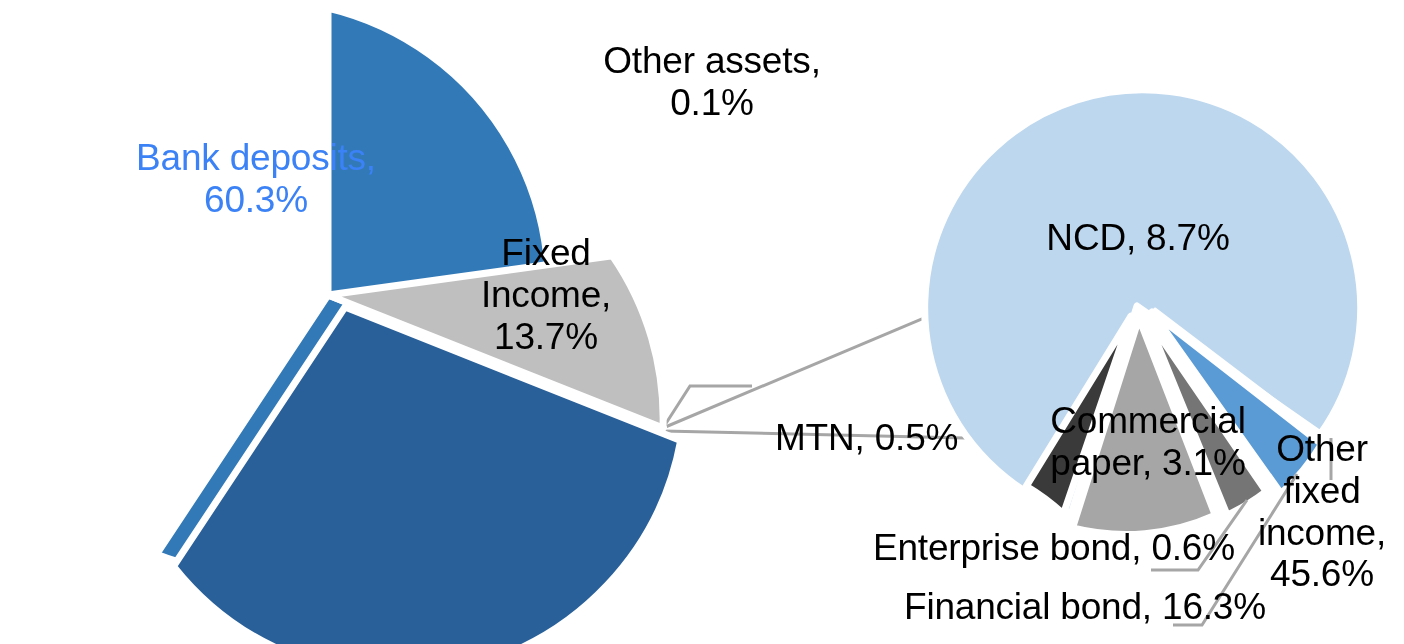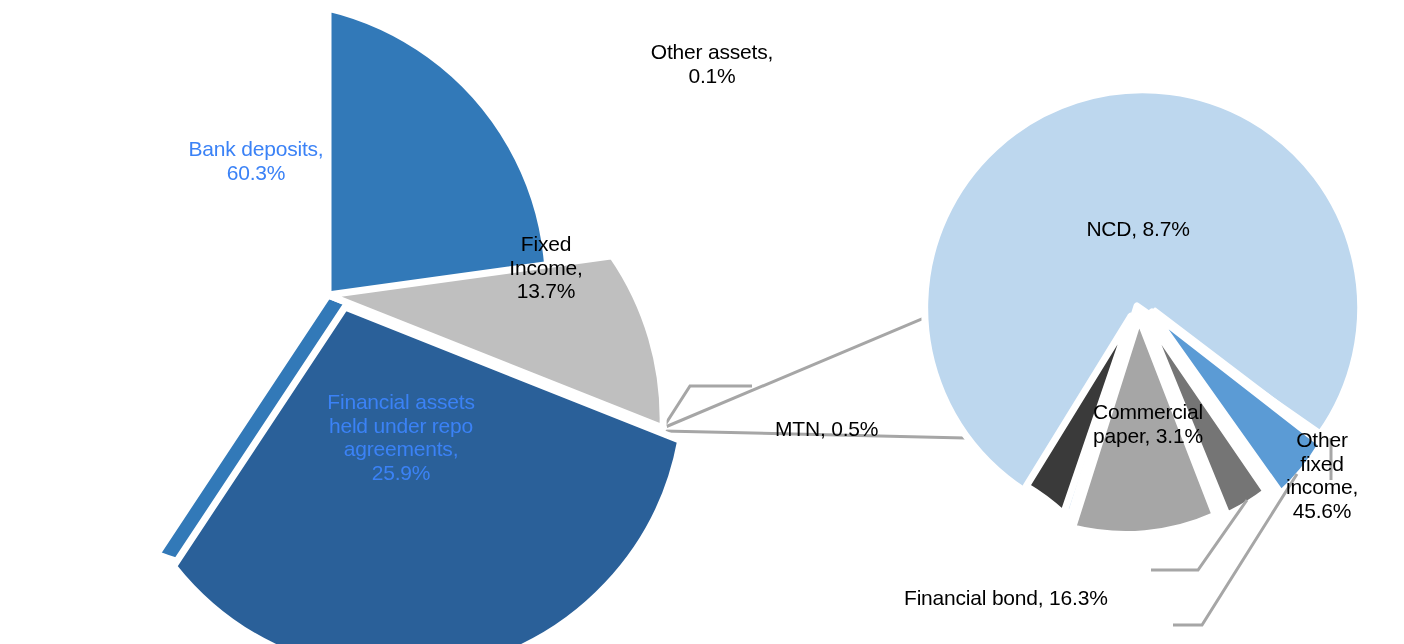--- a/index.html
+++ b/index.html
@@ -22,21 +22,21 @@
     position: absolute;
     left: 0;
     top: 0;
     width: 1404px;
     height: 644px;
     display: block;
   }
   .lbl {
     position: absolute;
     font-family: "Liberation Sans", sans-serif;
-    font-size: 21px;
+    font-size: 37px;
     line-height: 1.13;
     color: #000000;
     white-space: pre;
     letter-spacing: -0.2px;
   }
   .lbl.white { color: #3b82f6; }
   .lbl.ctr { text-align: center; }
   .lbl.lft { text-align: left; }
 </style>
 </head>
@@ -97,32 +97,29 @@
   <div class="lbl white ctr" style="left:126px; top:137px; width:260px;">Bank deposits,
 60.3%</div>
 
   <div class="lbl ctr" style="left:470px; top:232px; width:152px;">Fixed
 Income,
 13.7%</div>
 
   <div class="lbl ctr" style="left:592px; top:40px; width:240px;">Other assets,
 0.1%</div>
 
-  <div class="lbl white ctr" style="left:256px; top:390px; width:290px;">Financial assets
-held under repo
-agreements,
-25.9%</div>
 
   <div class="lbl ctr" style="left:1035px; top:185px; width:206px;margin-top:32px;">NCD, 8.7%</div>
 
   <div class="lbl lft" style="left:775px; top:417px; width:190px;">MTN, 0.5%</div>
 
   <div class="lbl ctr" style="left:1042px; top:400px; width:212px;">Commercial
 paper, 3.1%</div>
 
+  <div class="lbl lft" style="left:873px; top:527px; width:360px;">Enterprise bond, 0.6%</div>
 
   <div class="lbl lft" style="left:904px; top:586px; width:350px;">Financial bond, 16.3%</div>
 
   <div class="lbl ctr" style="left:1252px; top:428px; width:140px;">Other
 fixed
 income,
 45.6%</div>
 
 </div>
 

